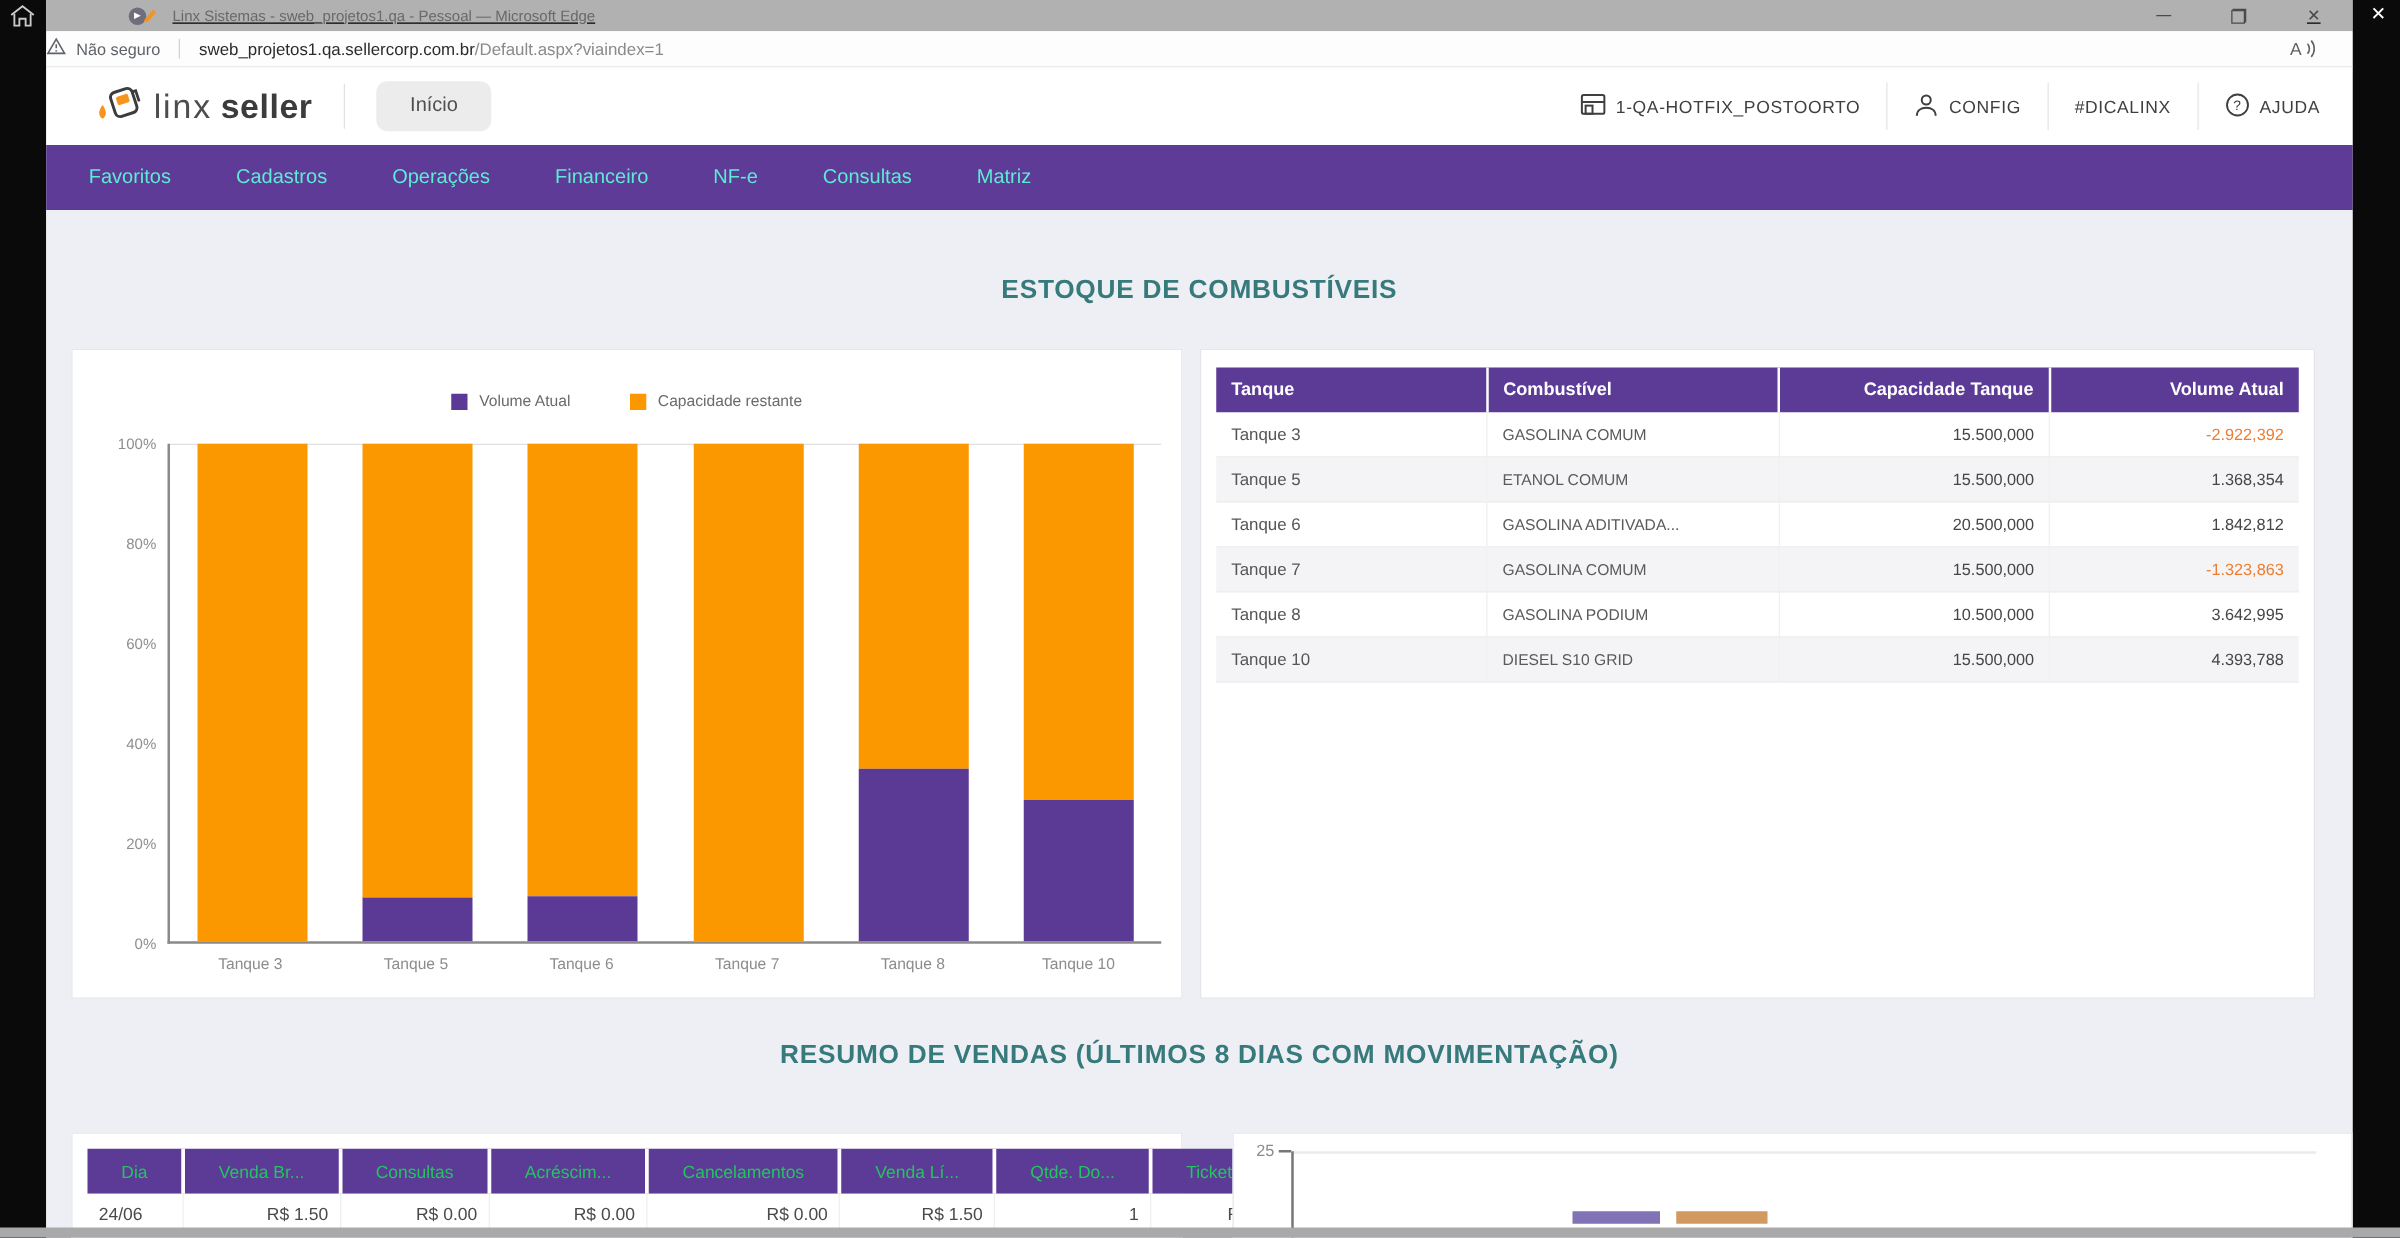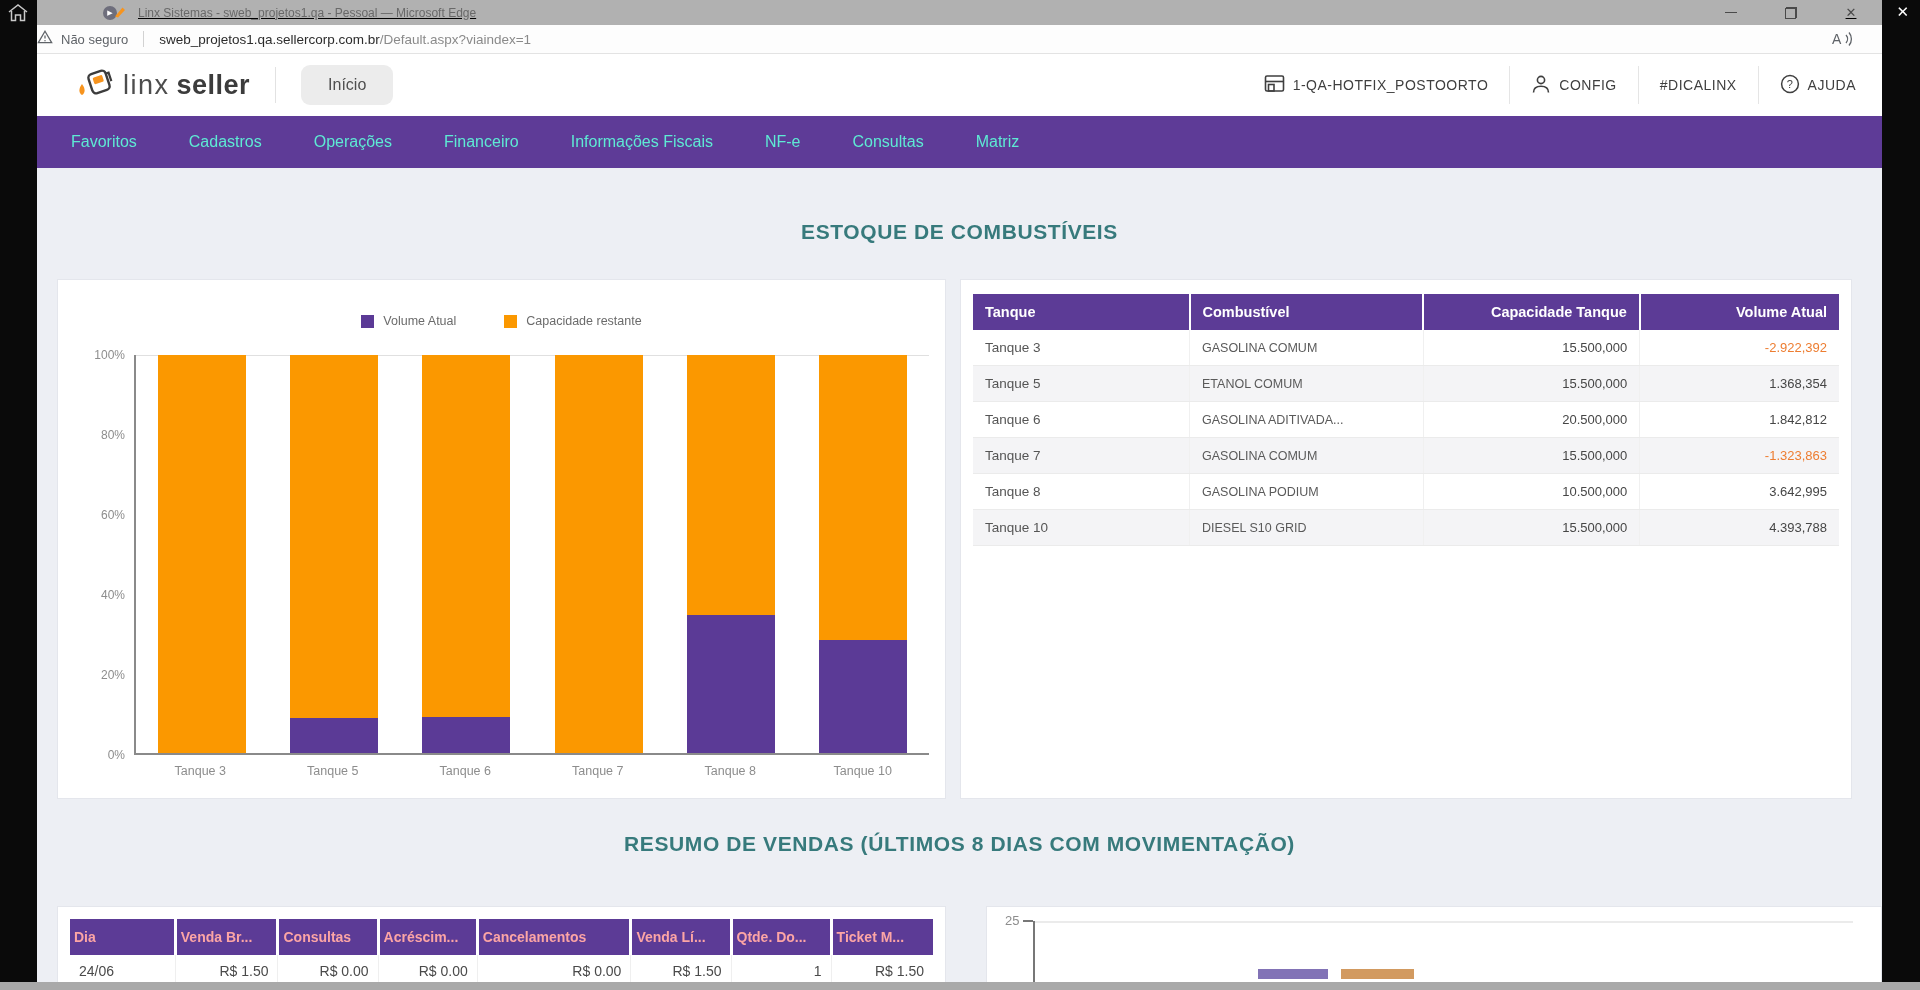--- a/index.html
+++ b/index.html
@@ -87,21 +87,21 @@
   .fuel-table td:first-child{border-left:none;}
   .fuel-table td.fuel-name{font-size:12.5px;color:#5a5a5a;}
   .fuel-table td.num{text-align:right;font-size:13px;color:#464646;}
   .fuel-table tbody tr:nth-child(even) td{background:#f4f4f6;}
   .fuel-table th:nth-child(1){width:25%;} .fuel-table th:nth-child(2){width:27%;}
   .fuel-table th:nth-child(3){width:25%;} .fuel-table th:nth-child(4){width:23%;}
   .neg{color:#ed7d31 !important;}
 
   .sales-row{display:flex;margin:50px 0 0 20px;gap:40px;height:300px;}
   .sales-table-card{width:889px;flex:0 0 auto;padding:12px;}
-  .sales-table th{background:#5c3b96;color:#fca5a5;font-size:14px;font-weight:700;text-align:left;padding:10px 4px;border-left:3px solid #fff;white-space:nowrap;}
+  .sales-table th{background:#5c3b96;color:#22c55e;font-size:14px;font-weight:400;text-align:left;padding:10px 27px;border-left:3px solid #fff;white-space:nowrap;}
   .sales-table th:first-child{border-left:none;}
   .sales-table td{padding:8px 9px;font-size:14px;color:#4a4a4a;text-align:right;border-left:1px solid #efefef;background:#fff;}
   .sales-table td:first-child{text-align:left;border-left:none;}
   .sales-table th:nth-child(1){width:12.2%;} .sales-table th:nth-child(2){width:11.9%;}
   .sales-table th:nth-child(3){width:11.6%;} .sales-table th:nth-child(4){width:11.5%;}
   .sales-table th:nth-child(5){width:17.8%;} .sales-table th:nth-child(6){width:11.6%;}
   .sales-table th:nth-child(7){width:11.6%;} .sales-table th:nth-child(8){width:11.8%;}
 
   .sales-chart-card{flex:1;position:relative;}
   .tick-25{position:absolute;left:18px;top:6px;font-size:13px;color:#8d8d8d;}
@@ -229,21 +229,20 @@
         <span>AJUDA</span>
       </span>
     </span>
   </div>
 
   <nav class="navbar">
       <div class="nav-item">Favoritos</div>
       <div class="nav-item">Cadastros</div>
       <div class="nav-item">Operações</div>
       <div class="nav-item">Financeiro</div>
-      <div class="nav-item">Informações Fiscais</div>
       <div class="nav-item">NF-e</div>
       <div class="nav-item">Consultas</div>
       <div class="nav-item">Matriz</div>
     </nav>
 
   <div class="content">
 
     <div class="section-title title-fuel">ESTOQUE DE COMBUSTÍVEIS</div>
 
     <div class="cards-row">

